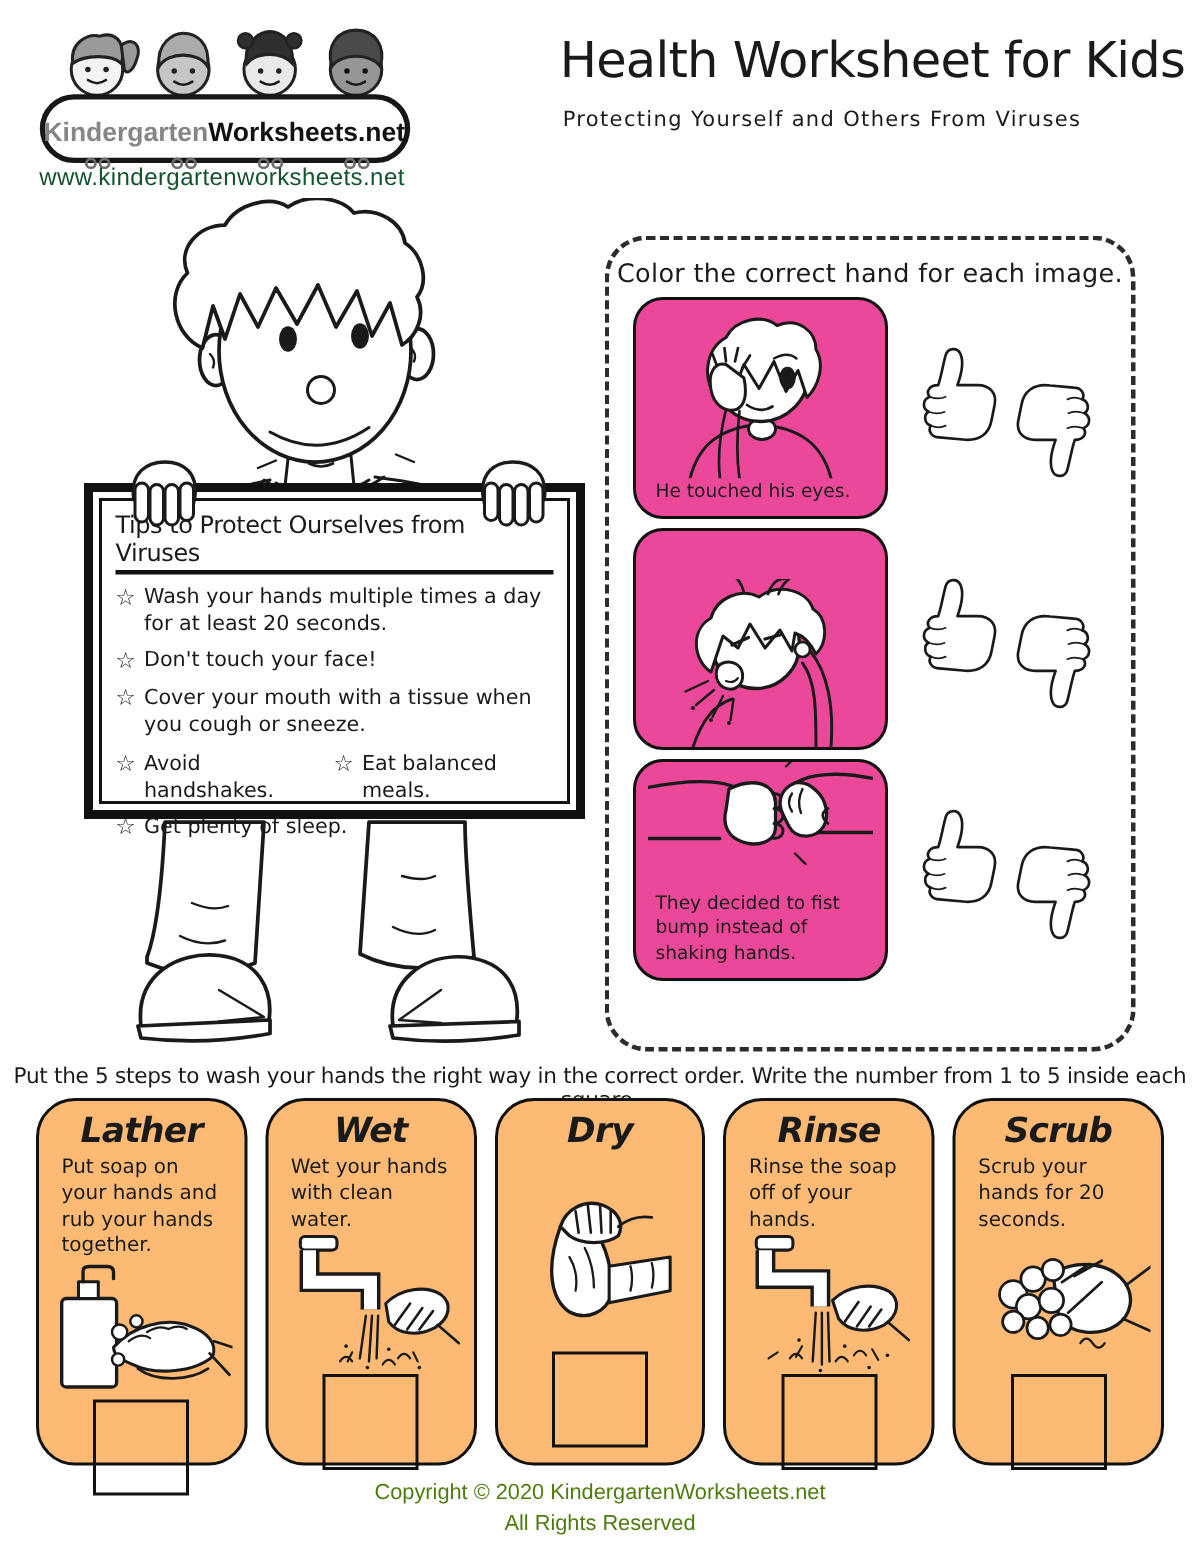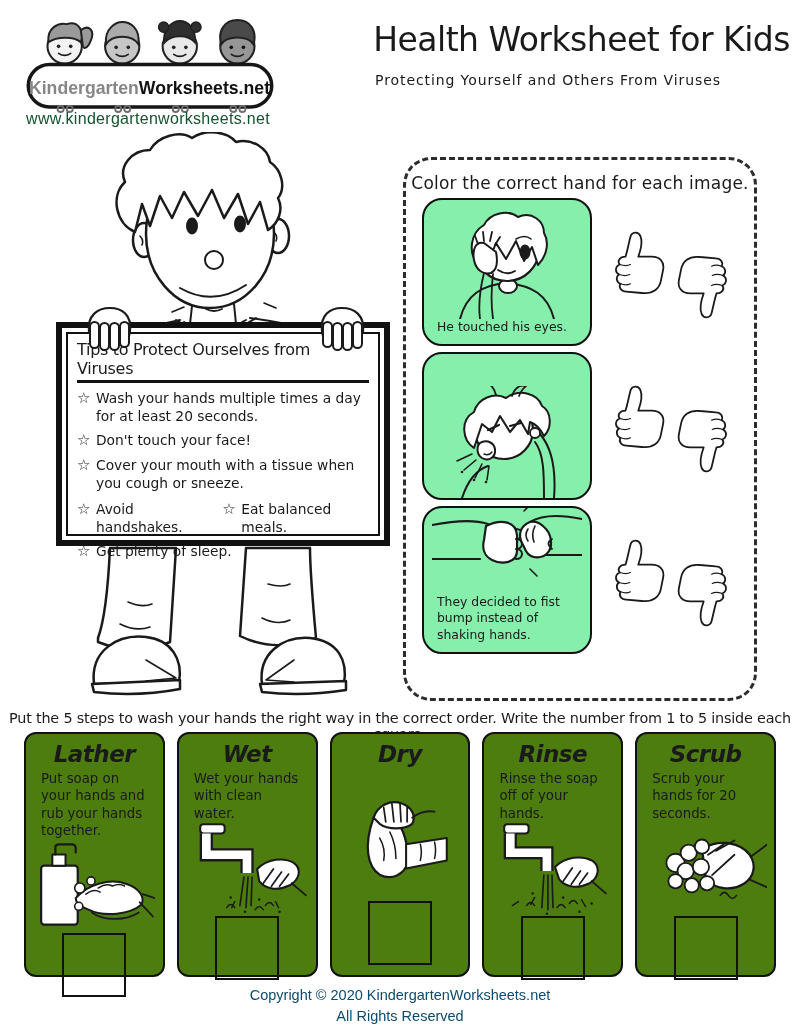--- a/index.html
+++ b/index.html
@@ -23,21 +23,21 @@
             font-family:"Liberation Sans",sans-serif;}
   .name-label{font-size:30px;color:#151515;}
   .name-line{flex:1;border-bottom:3px solid #151515;height:30px;margin-left:2px;}
 
   
   .hands-panel{position:absolute;left:403px;top:157px;width:348px;height:538px;
                border:3px dashed #2c2c2c;border-radius:28px;padding:0;}
   .panel-heading{margin-top:13px;text-align:center;font-size:17px;letter-spacing:.2px;}
   .hand-row{display:flex;align-items:center;height:150px;margin:4px 4px 0 16px;}
   .img-card{width:166px;height:144px;border:2.5px solid #111;border-radius:20px;
-            display:flex;flex-direction:column;background:#86efac;}
+            display:flex;flex-direction:column;background:#ec4899;}
   .img-card .pic{flex:1;display:flex;align-items:flex-end;justify-content:center;overflow:hidden;}
   .img-card .cap{font-size:12.4px;line-height:1.32;padding:0 8px 9px 13px;}
   .thumbs{flex:1;display:flex;justify-content:space-evenly;align-items:flex-start;padding-top:6px;}
   .thumb-up-icon svg{width:64px;height:70px;}
   .thumb-down-icon svg{width:64px;height:70px;margin-top:28px;}
 
   
   .boy{position:absolute;left:80px;top:132px;width:320px;height:580px;z-index:1;}
   .sign{position:absolute;left:56px;top:322px;width:334px;height:224px;z-index:2;
         background:#fff;border:6px solid #111;box-sizing:border-box;}
@@ -46,30 +46,30 @@
   .tip{display:flex;margin-top:6px;font-size:13.8px;line-height:1.32;}
   .tip .star{width:19px;flex:none;font-size:15px;line-height:1.2;}
   .tip-pair{display:flex;margin-top:8px;}
   .tip-pair .tip{margin-top:0;}
   .tip-pair .tip:first-child{width:54%;}
   .hand-grip{position:absolute;z-index:3;width:52px;height:46px;}
 
   
   .steps-instruction{position:absolute;left:0;top:710px;width:800px;text-align:center;font-size:14.4px;letter-spacing:-.2px;}
   .steps{position:absolute;left:24px;top:732px;width:752px;height:245px;display:flex;gap:12px;}
-  .step-card{flex:1;border:2.5px solid #111;border-radius:12px;background:#4d7c0f;
+  .step-card{flex:1;border:2.5px solid #111;border-radius:26px;background:#fdba74;
              display:flex;flex-direction:column;align-items:center;padding:7px 5px 10px;box-sizing:border-box;}
   .step-title{font-size:23px;font-weight:700;font-style:italic;letter-spacing:-.5px;}
   .step-desc{align-self:stretch;font-size:13.3px;line-height:1.3;padding:3px 7px 0 10px;}
   .step-pic{flex:1;display:flex;align-items:center;justify-content:center;}
   .answer-square{width:60px;height:60px;border:2.5px solid #111;flex:none;}
 
   
   .footer{position:absolute;left:0;top:985px;width:800px;text-align:center;
-          font-family:"Liberation Sans",sans-serif;font-size:14.5px;color:#0c4a6e;line-height:1.45;}
+          font-family:"Liberation Sans",sans-serif;font-size:14.5px;color:#4d7c0f;line-height:1.45;}
 </style>
 </head>
 <body>
 
 <div class="page">
 
   <svg width="0" height="0" style="position:absolute" aria-hidden="true">
     <defs>
       <g id="thumbshape">
         <path class="sk" d="M33,42 C25,42 21,48 25,53 C18,56 18,64 24,67 C19,70 20,78 26,80 C23,85 27,91 34,91

